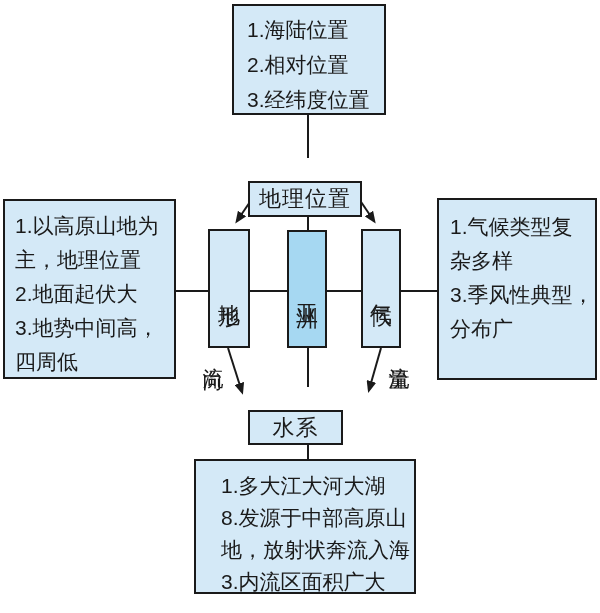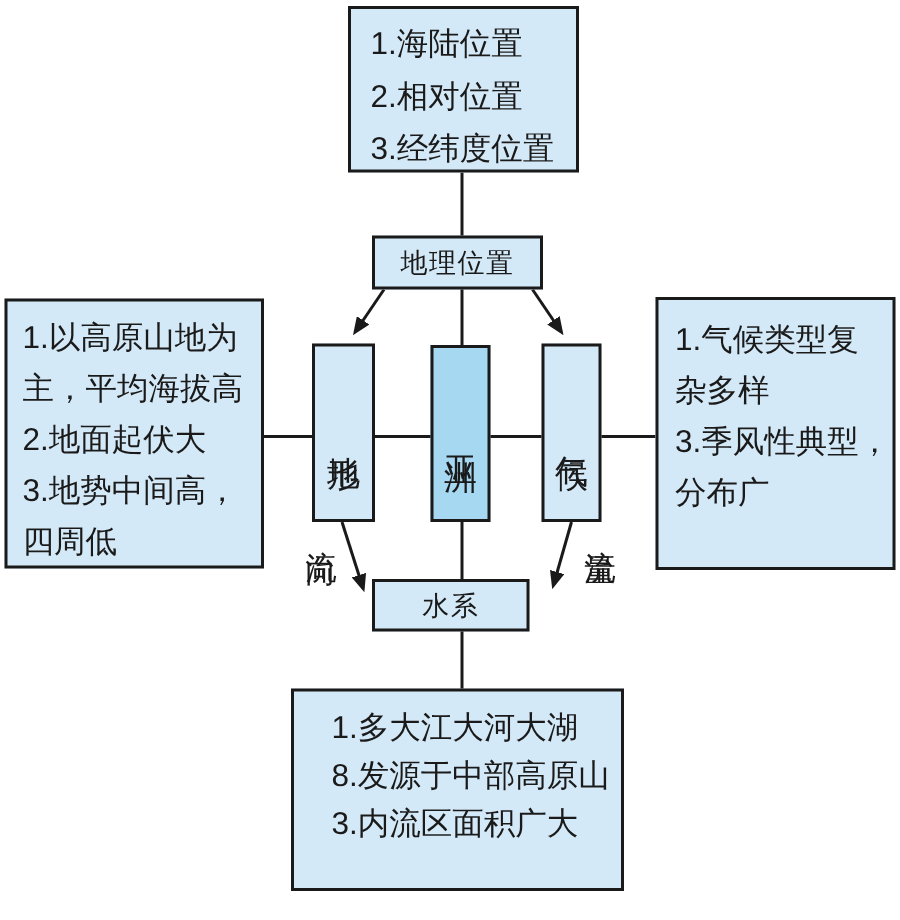--- a/index.html
+++ b/index.html
@@ -14,24 +14,24 @@
   }
   .infobox .line{font-size:21px;line-height:34px;white-space:nowrap;}
   .top-box{left:232px;top:4px;width:154px;height:111px;padding:6px 0 0 13px;}
   .top-box .line{line-height:35px;}
   .left-box{left:3px;top:199px;width:173px;height:180px;padding:8px 0 0 10px;}
   .right-box{left:437px;top:198px;width:160px;height:182px;padding:10px 16px 0 11px;}
   .bottom-box{left:194px;top:459px;width:222px;height:135px;padding:9px 0 0 25px;}
   .bottom-box .line{line-height:32px;}
   .pill{
     display:flex;align-items:center;justify-content:center;
-    font-size:18px;letter-spacing:1px;white-space:nowrap;
+    font-size:22px;letter-spacing:1px;white-space:nowrap;margin-top:24px;
   }
   .geoloc{left:248px;top:157px;width:114px;height:36px;}
-  .water{left:248px;top:386px;width:105px;height:35px;}
+  .water{left:248px;top:386px;width:95px;height:35px;}
   .vbox{
     display:flex;align-items:center;justify-content:center;
     writing-mode:vertical-rl;text-orientation:upright;
     font-size:22px;letter-spacing:3px;
   }
   .terrain{left:208px;top:229px;width:42px;height:119px;}
   .asia{left:287px;top:230px;width:40px;height:118px;background:#a6d8f2;}
   .climate{left:361px;top:229px;width:40px;height:119px;}
   .vlabel{
     position:absolute;z-index:1;writing-mode:vertical-rl;text-orientation:upright;
@@ -77,21 +77,21 @@
   <div class="box pill geoloc">地理位置</div>
 
   <div class="box vbox terrain">地形</div>
 
   <div class="box vbox asia">亚洲</div>
 
   <div class="box vbox climate">气候</div>
 
   <div class="box infobox left-box">
     <div class="line">1.以高原山地为</div>
-    <div class="line">主，平均海拔高</div>
+    <div class="line">主，地理位置</div>
     <div class="line">2.地面起伏大</div>
     <div class="line">3.地势中间高，</div>
     <div class="line">四周低</div>
   </div>
 
   <div class="box infobox right-box">
     <div class="line">1.气候类型复</div>
     <div class="line">杂多样</div>
     <div class="line">3.季风性典型，</div>
     <div class="line">分布广</div>
@@ -99,17 +99,18 @@
 
   <div class="vlabel flow-dir">流向</div>
 
   <div class="vlabel flow-vol">流量</div>
 
   <div class="box pill water">水系</div>
 
   <div class="box infobox bottom-box">
     <div class="line">1.多大江大河大湖</div>
     <div class="line">8.发源于中部高原山</div>
+    <div class="line">地，放射状奔流入海</div>
     <div class="line">3.内流区面积广大</div>
   </div>
 
 
 </div>
 
 </body></html>

